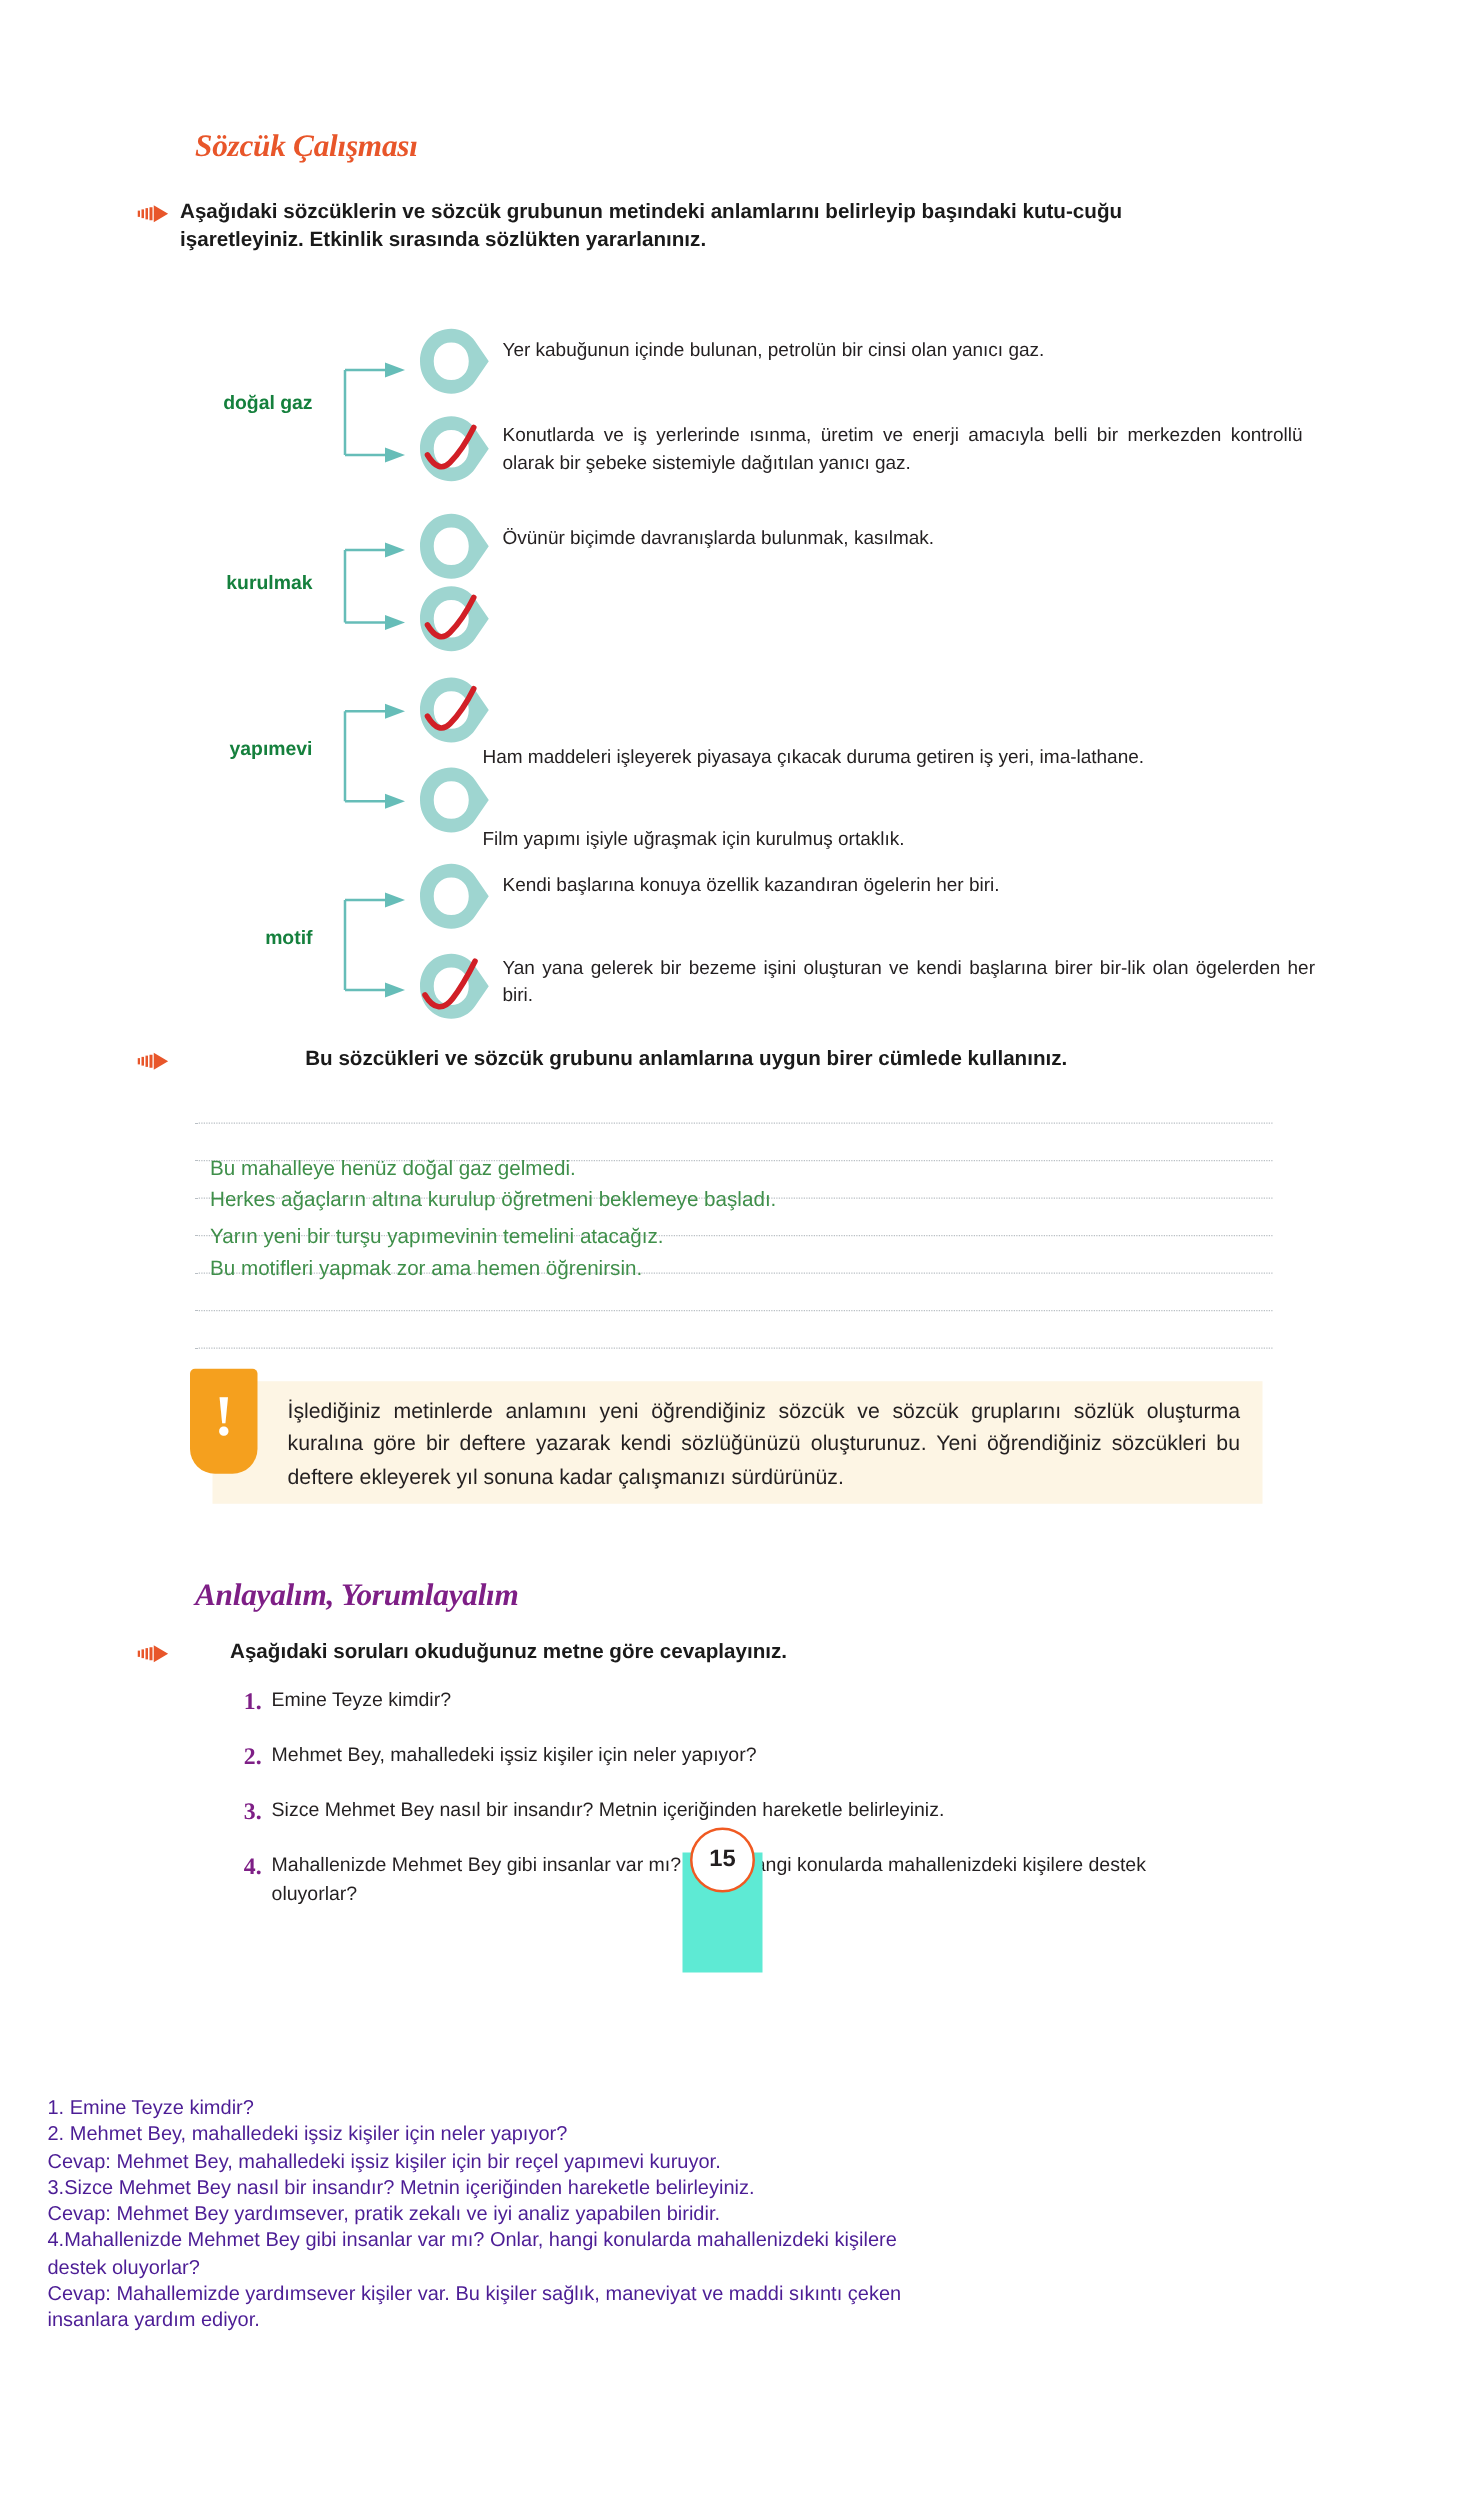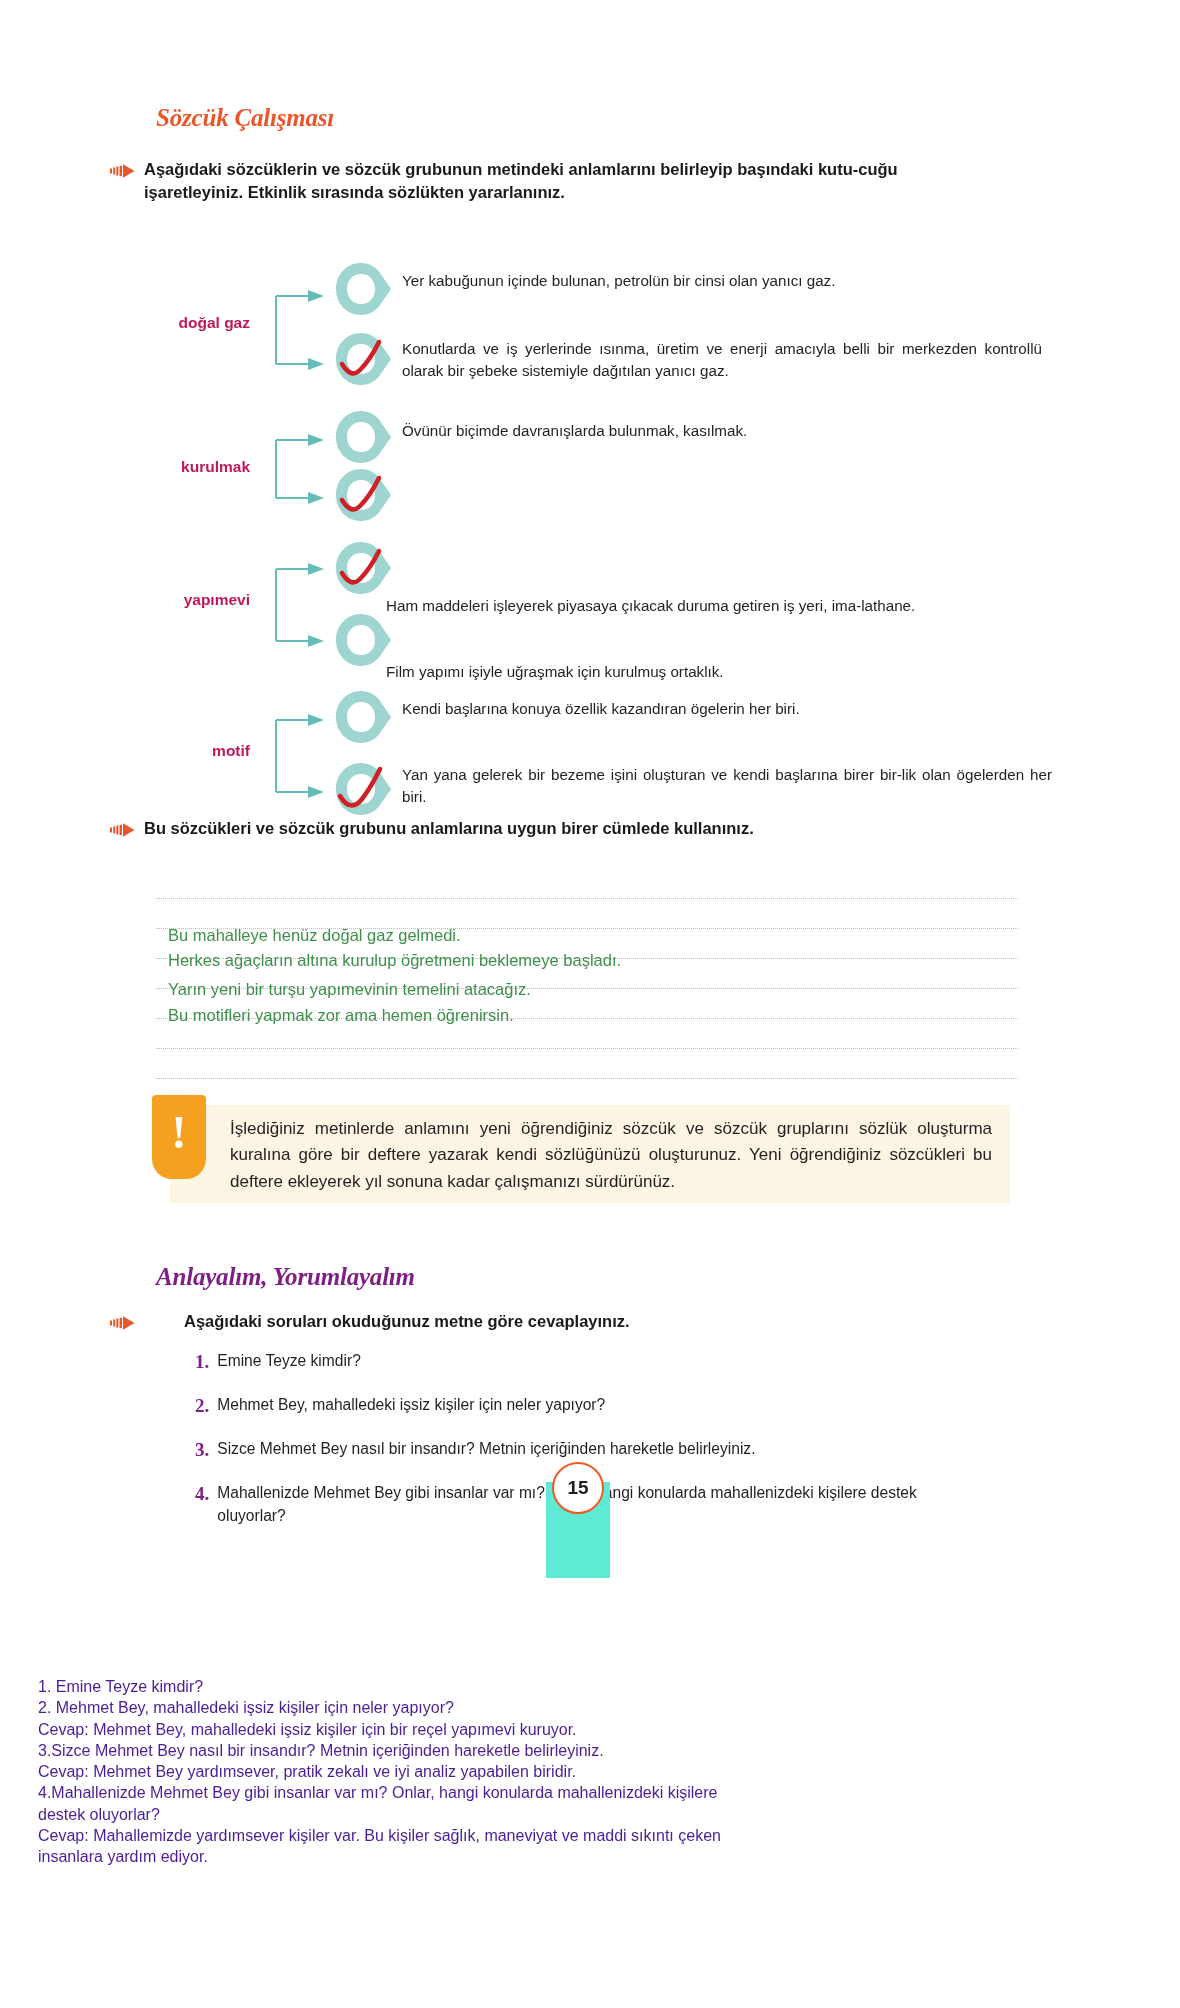--- a/index.html
+++ b/index.html
@@ -31,21 +31,21 @@
     width:28px; height:18px; flex:0 0 28px; margin-top:4px; margin-right:6px;
   }
   .bullet-text {
     font-size:16.5px; font-weight:bold; line-height:1.42; color:#1a1a1a;
   }
 
   
   .vocab { position:absolute; left:140px; }
   .vword {
     position:absolute; left:0; width:110px; text-align:right;
-    font-size:15.5px; font-weight:bold; color:#be185d;
+    font-size:15.5px; font-weight:bold; color:#15803d;
   }
   .bracket { position:absolute; }
   .bubble-wrap { position:absolute; }
   .defs { position:absolute; }
   .def {
     font-size:15.2px; line-height:1.46; color:#231f20;
     text-align:justify;
   }
 
   
@@ -226,21 +226,21 @@
                M31 14 C39 14 45 20 45 29 C45 38 39 44 31 44 C23 44 17 38 17 29 C17 20 23 14 31 14 Z" fill="#9ED5D0"></path>
       <path d="M10 36 C17 48 25 48 32 39 C39 30 45 19 50 9" stroke="#D11F26" stroke-width="4.5" fill="none" stroke-linecap="round"></path>
     </svg>
 
     <div class="defs" style="left:262px; top:6px; width:650px;">
       <div class="def" style="height:44px;">Kendi başlarına konuya özellik kazandıran ögelerin her biri.</div>
       <div class="def" style="margin-top:22px;">Yan yana gelerek bir bezeme işini oluşturan ve kendi başlarına birer bir-lik olan ögelerden her biri.</div>
     </div>
   </div>
 
-  <div class="bullet-row" style="left:110px; top:817px; width:880px;">
+  <div class="bullet-row" style="left:110px; top:836px; width:880px;text-align:center;">
     <svg class="arrow-bullet" viewBox="0 0 28 18">
       <rect x="0" y="6.5" width="2" height="5" fill="#E8562A"></rect>
       <rect x="3.2" y="5.5" width="2" height="7" fill="#E8562A"></rect>
       <rect x="6.4" y="4.5" width="2" height="9" fill="#E8562A"></rect>
       <rect x="9.6" y="3.8" width="2.4" height="10.4" fill="#E8562A"></rect>
       <path d="M13 2.2 L13 15.8 L24.5 9 Z" fill="#E8562A"></path>
     </svg>
     <div class="bullet-text" style="width:810px;">Bu sözcükleri ve sözcük grubunu anlamlarına uygun birer cümlede kullanınız.</div>
   </div>
 

